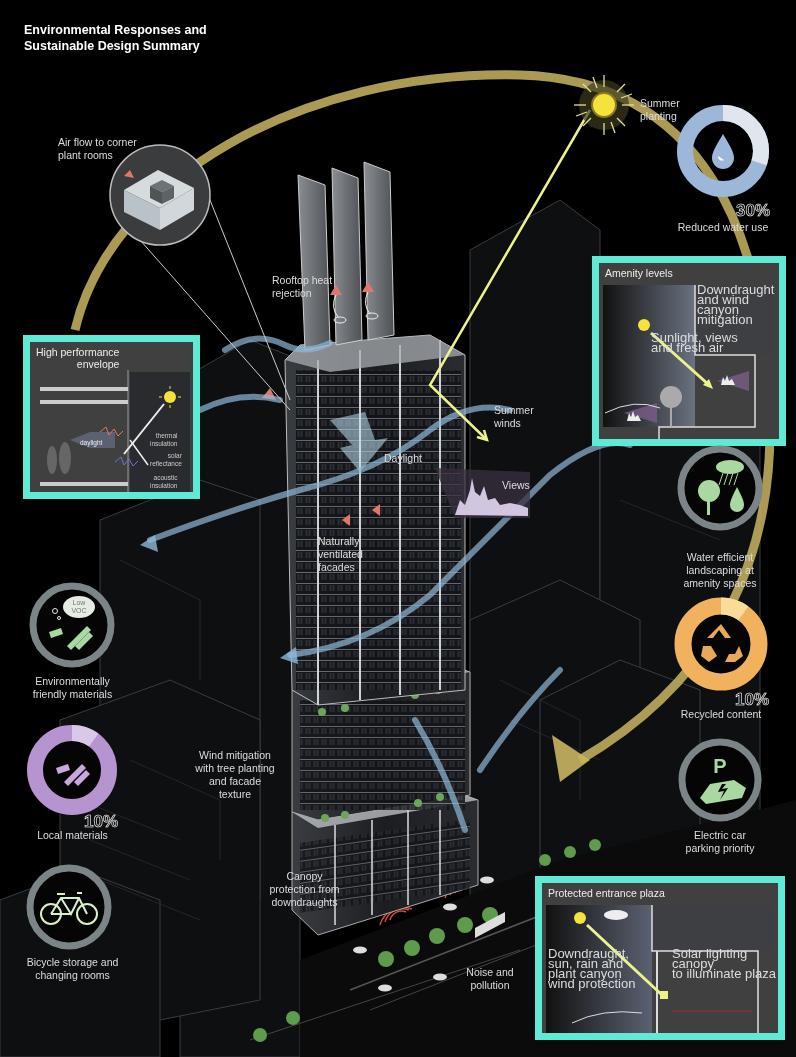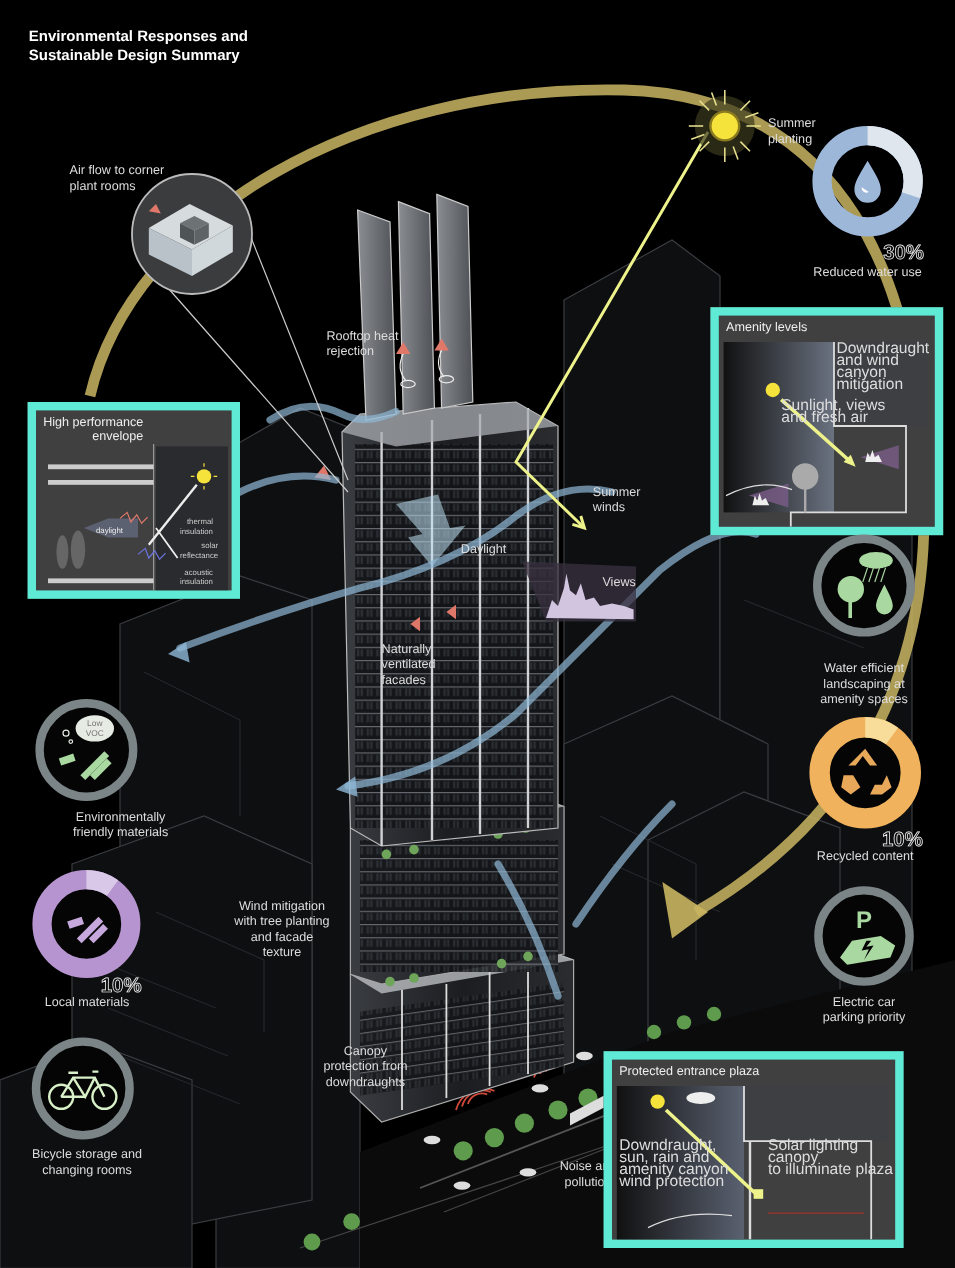--- a/index.html
+++ b/index.html
@@ -330,21 +330,21 @@
     <div>Downdraught</div>
       <div>and wind canyon</div>
       <div>mitigation</div>
   </div>
   <div class="abs small" style="left:5px;top:70px;margin-left:47px;">
     <div>Sunlight, views</div>
       <div>and fresh air</div>
   </div>
 </div>
 
-<div class="abs panel" style="left:503px;top:876px;width:236px;height:150px;">
+<div class="abs panel" style="left:535px;top:876px;width:236px;height:150px;">
   <div class="panel-title">Protected entrance plaza</div>
   <svg width="236" height="150" viewBox="0 0 236 150">
     <defs>
         <linearGradient id="plG" x1="0" x2="1">
           <stop offset="0" stop-color="#111"></stop>
           <stop offset="1" stop-color="#5a6170"></stop>
         </linearGradient>
       </defs>
     <rect x="4" y="22" width="106" height="128" fill="url(#plG)"></rect>
     <rect x="110" y="22" width="120" height="46" fill="#3d3f42"></rect>
@@ -353,21 +353,21 @@
     <circle cx="38" cy="35" r="6" fill="#f5e23a"></circle>
     <line x1="45" y1="42" x2="120" y2="112" stroke="#eef28a" stroke-width="3"></line>
     <rect x="118" y="108" width="8" height="8" fill="#eef28a"></rect>
     <ellipse cx="74" cy="32" rx="12" ry="5" fill="#eee"></ellipse>
     <line x1="130" y1="128" x2="210" y2="128" stroke="#a0302a"></line>
     <path d="M30,140 q30,-15 70,-10" fill="none" stroke="#ddd"></path>
   </svg>
   <div class="abs small" style="left:6px;top:66px;">
     <div>Downdraught,</div>
       <div>sun, rain and</div>
-      <div>amenity canyon</div>
+      <div>plant canyon</div>
       <div>wind protection</div>
   </div>
   <div class="abs small" style="left:130px;top:66px;">
     <div>Solar lighting canopy</div>
       <div>to illuminate plaza</div>
   </div>
 </div>
 
 <div class="abs" style="left:676px;top:104px;width:94px;height:94px;">
   <svg width="94" height="94" viewBox="0 0 94 94">
@@ -442,21 +442,21 @@
       <text x="52" y="25" text-anchor="middle" font-family="Liberation Sans, sans-serif" font-size="7" fill="#777">Low</text>
       <text x="52" y="33" text-anchor="middle" font-family="Liberation Sans, sans-serif" font-size="7" fill="#777">VOC</text>
       <g fill="#a9d9a0">
           <polygon points="22,52 34,48 36,54 24,58"></polygon>
           <polygon points="40,66 60,46 64,50 44,70"></polygon>
           <polygon points="48,66 62,52 66,56 52,70"></polygon>
         </g>
     </g>
   </svg>
 </div>
-<div class="abs lbl ctr" style="left:0px;top:675px;width:145px;margin-left:28px;">
+<div class="abs lbl ctr" style="left:0px;top:675px;width:145px;">
   <div>Environmentally</div>
     <div>friendly materials</div>
 </div>
 
 <div class="abs" style="left:26px;top:724px;width:92px;height:92px;">
   <svg width="92" height="92" viewBox="0 0 92 92">
     <circle cx="46" cy="46" r="37" fill="#050505" stroke="#b594cf" stroke-width="16"></circle>
     <circle cx="46" cy="46" r="37" fill="none" stroke="#d9c8e8" stroke-width="16" stroke-dasharray="23.2 209.3" transform="rotate(-90 46 46)"></circle>
     <g fill="#c6a8dc">
         <polygon points="30,44 42,40 44,46 32,50"></polygon>

